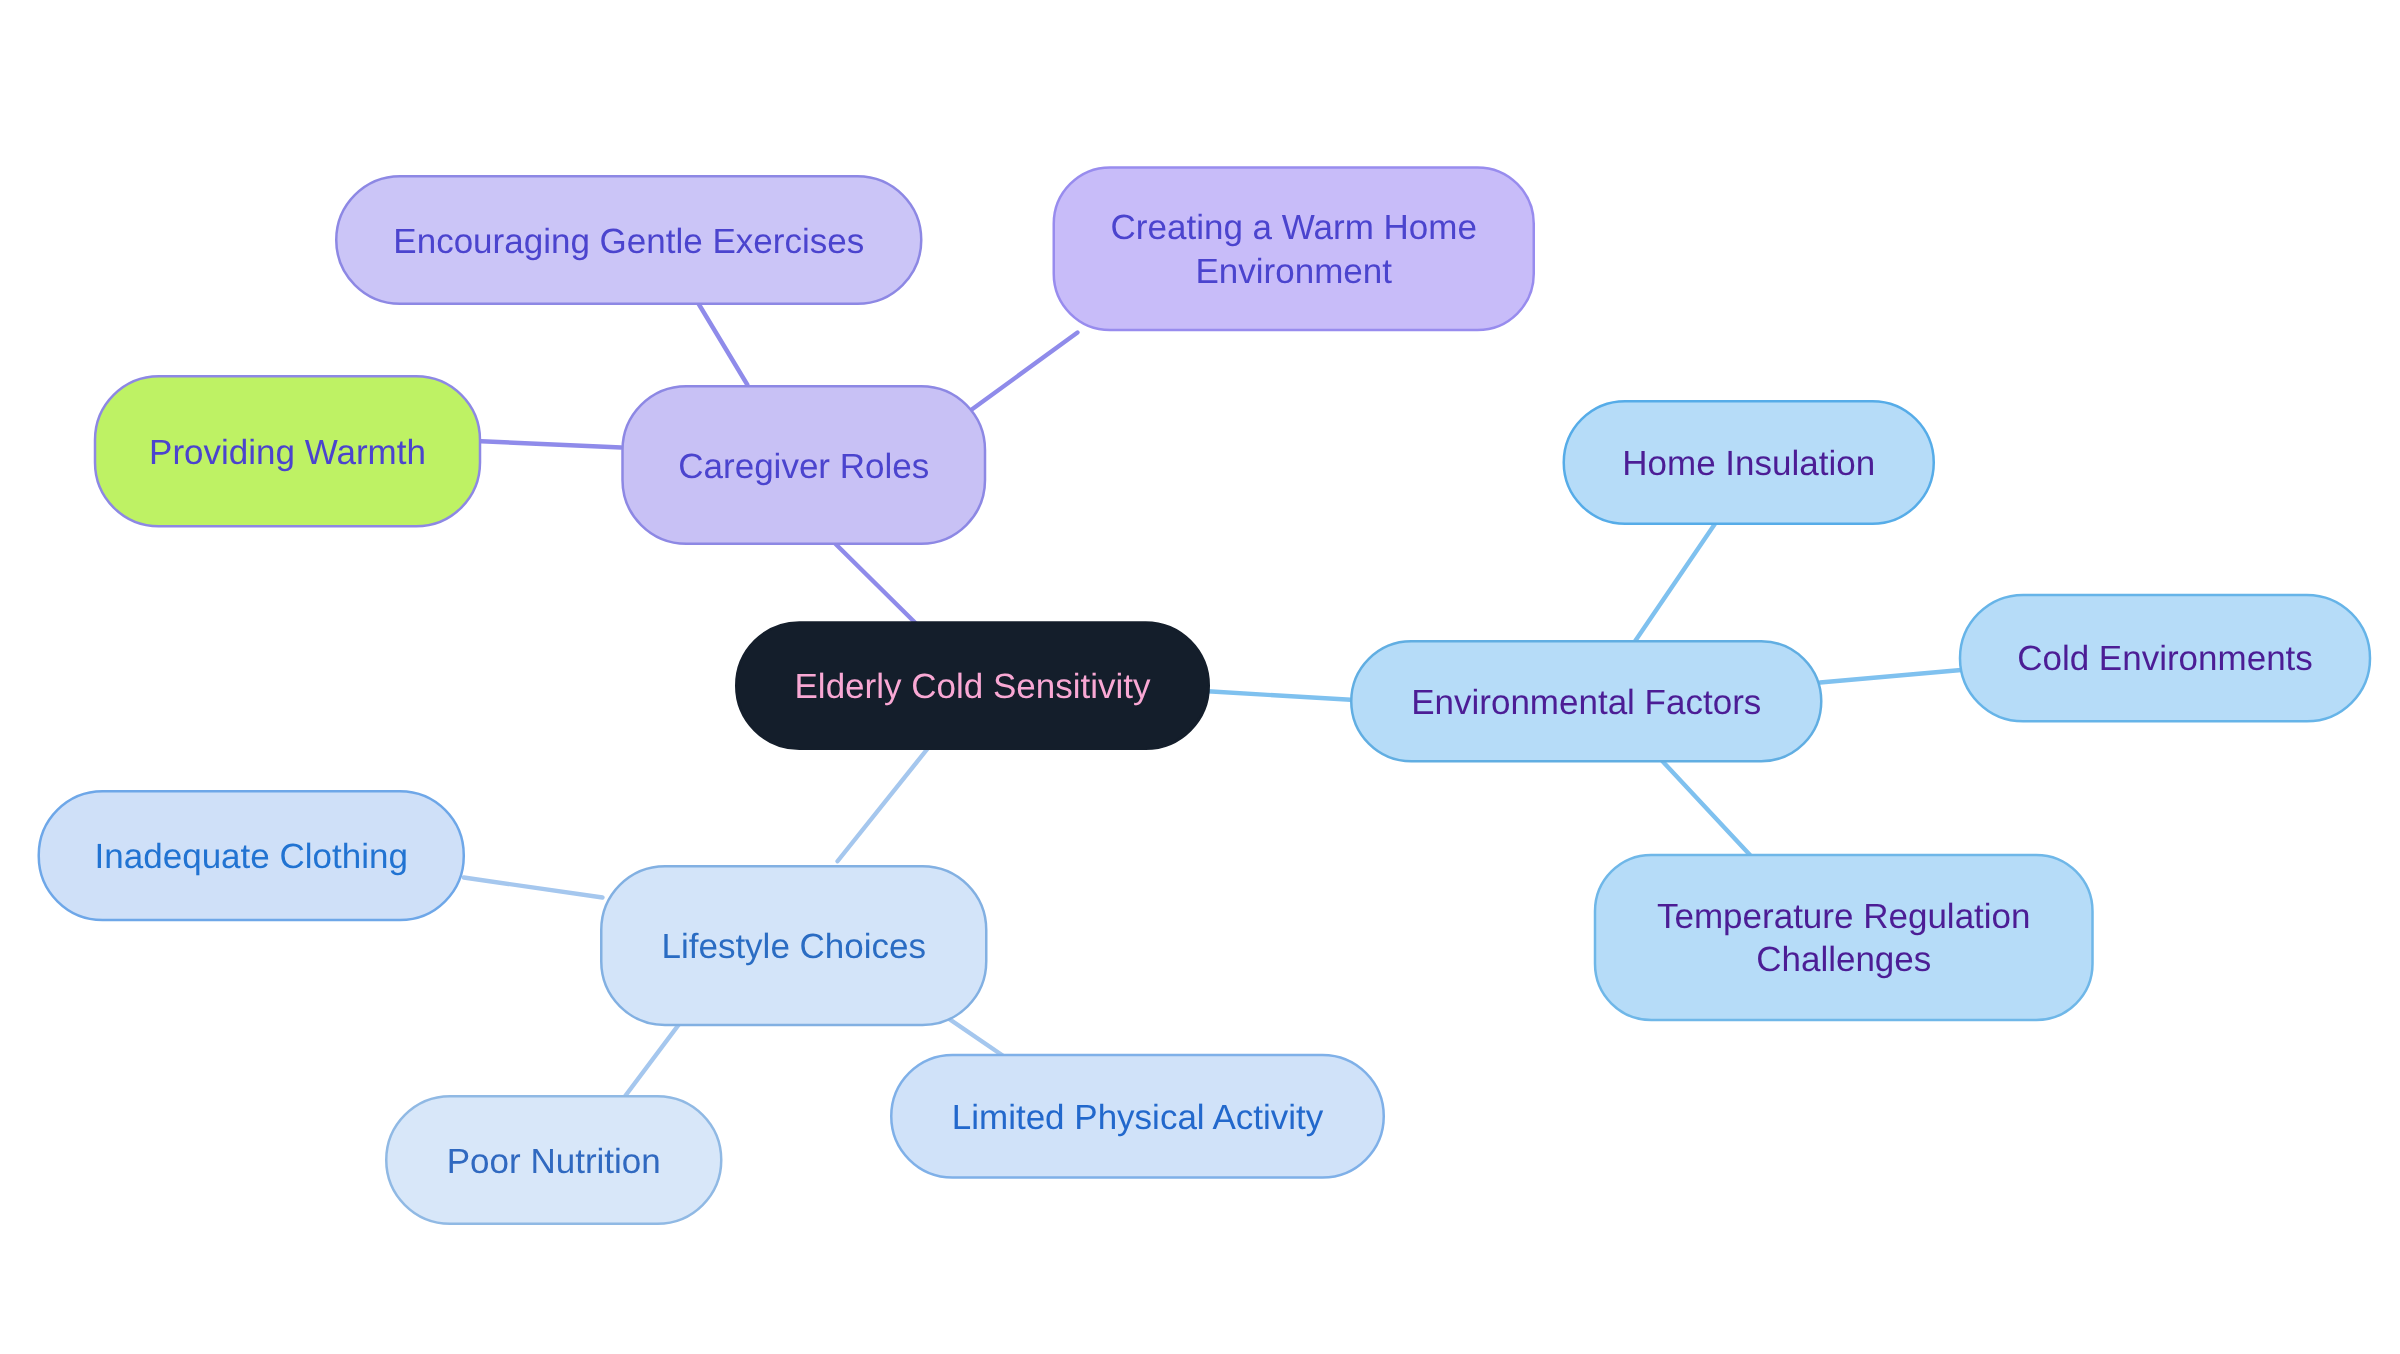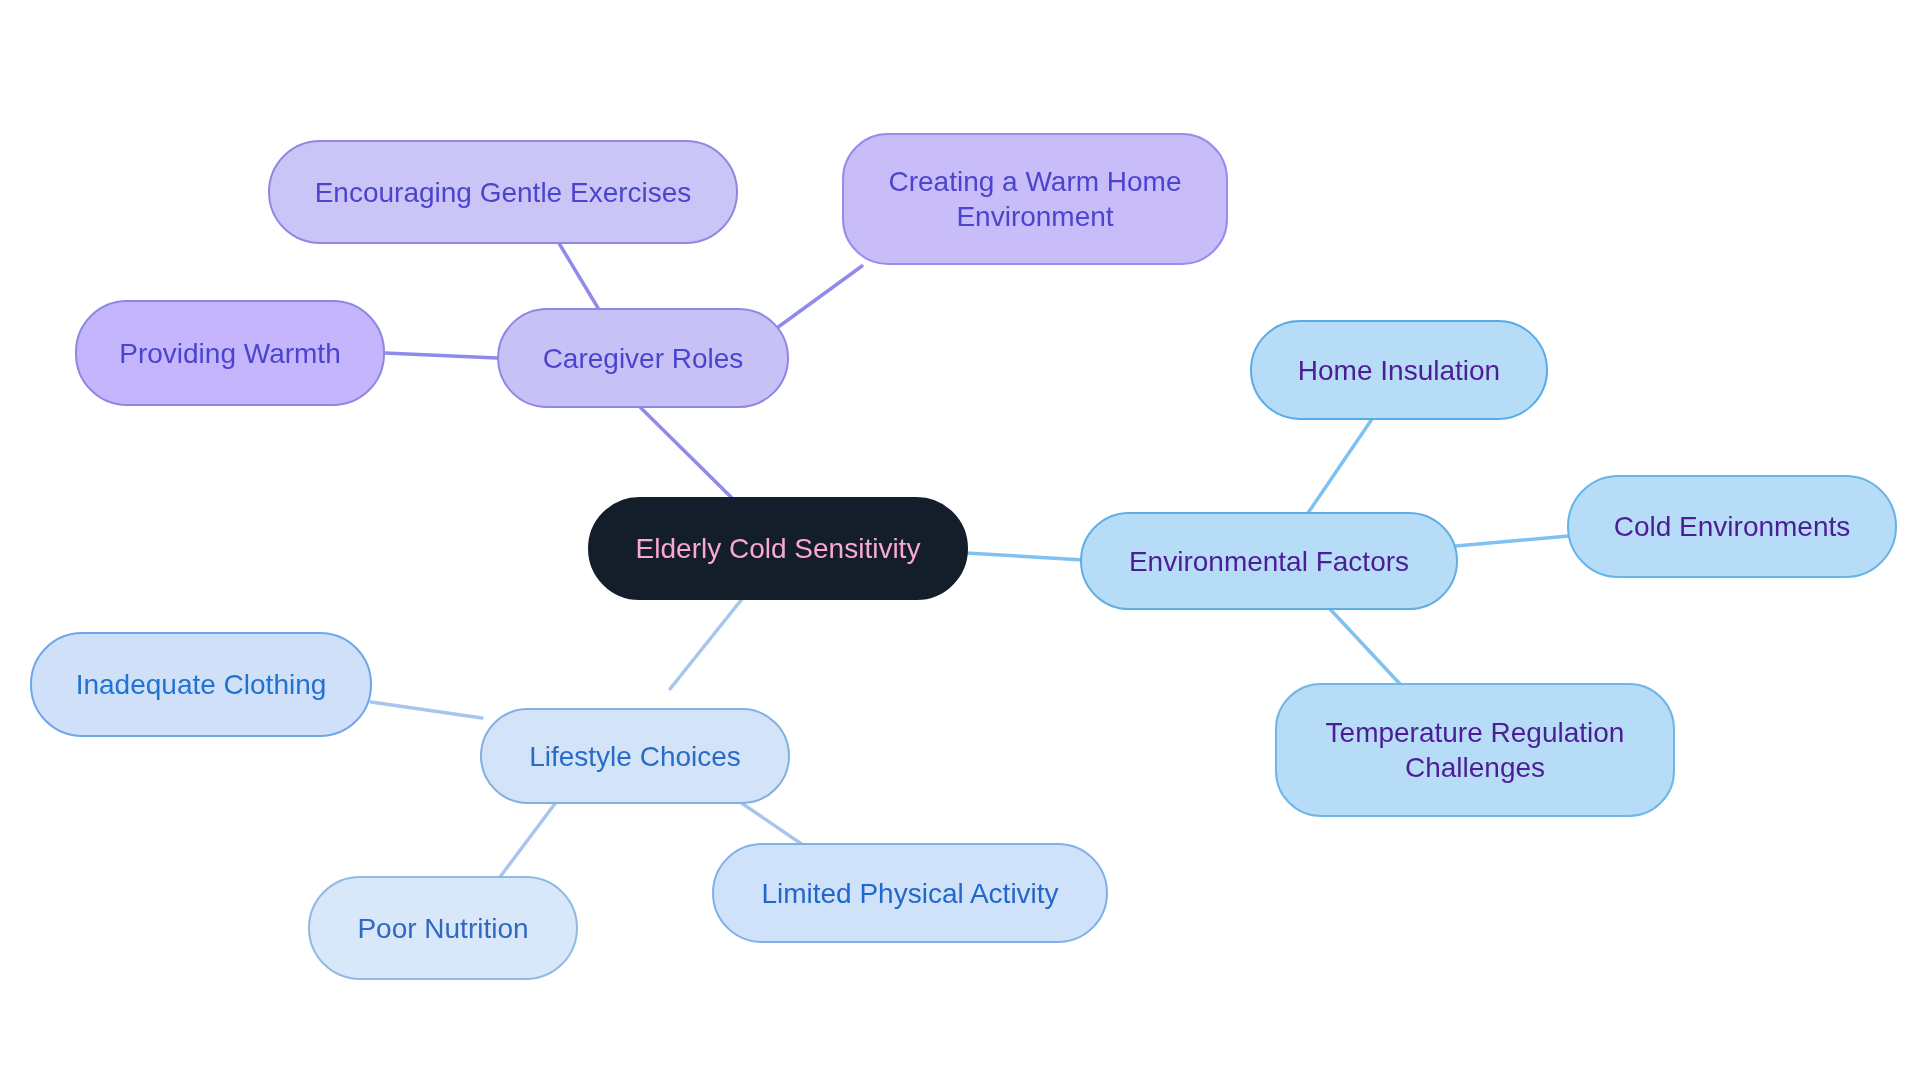--- a/index.html
+++ b/index.html
@@ -43,39 +43,39 @@
   
   .n-root {
     left: 588px; top: 497px; width: 380px; height: 103px;
     background: #141e2b; border-color: #141e2b; color: #f9a8d4;
   }
 
   
   .fam-caregiver {
     background: #c8c1f5; border-color: #8d88e4; color: #4b44ce;
   }
-  .n-caregiver-roles       { left: 497px; top: 308px; width: 292px; height: 100px; }
+  .n-caregiver-roles       { left: 497px; top: 308px; width: 292px; height: 128px; }
   .n-encouraging-exercises { left: 268px; top: 116px; width: 470px; height: 104px; background:#cbc5f7;margin-top:24px; }
   .n-creating-warm-home    { left: 842px; top: 133px; width: 386px; height: 132px; background:#c8bcf9; border-color:#988cee; border-radius: 46px; }
-  .n-providing-warmth      { left: 75px;  top: 300px; width: 310px; height: 106px; background:#c4b5fd; }
+  .n-providing-warmth      { left: 75px;  top: 300px; width: 310px; height: 122px; background:#bef264; }
 
   
   .fam-environment {
     background: #b6dcf8; border-color: #61aee2; color: #4c1d95;
   }
   .n-environmental-factors { left: 1080px; top: 512px; width: 378px; height: 98px; text-align: center; }
   .n-home-insulation       { left: 1250px; top: 320px; width: 298px; height: 100px; border-color:#56ace8; }
   .n-cold-environments     { left: 1567px; top: 475px; width: 330px; height: 103px; border-color:#66b4e8; }
   .n-temperature-regulation{ left: 1275px; top: 683px; width: 400px; height: 134px; border-color:#6fb7e8; border-radius: 46px; }
 
   
   .fam-lifestyle {
     background: #d3e4f9; border-color: #82b0e2; color: #2a6cc3;
   }
-  .n-lifestyle-choices     { left: 480px; top: 708px; width: 310px; height: 96px; }
+  .n-lifestyle-choices     { left: 480px; top: 692px; width: 310px; height: 129px; }
   .n-inadequate-clothing   { left: 30px;  top: 632px; width: 342px; height: 105px; background:#cfe0f8; border-color:#6ea7e8; color:#2173d2; }
   .n-poor-nutrition        { left: 308px; top: 876px; width: 270px; height: 104px; background:#d8e7f9; border-color:#90b9e4; color:#3069c0; }
   .n-limited-activity      { left: 712px; top: 843px; width: 396px; height: 100px; background:#d0e2f9; border-color:#7fb0e8; color:#2268cc;text-align:center; }
 </style>
 </head>
 <body>
 
 <div class="canvas">
 
   <svg class="edges">

